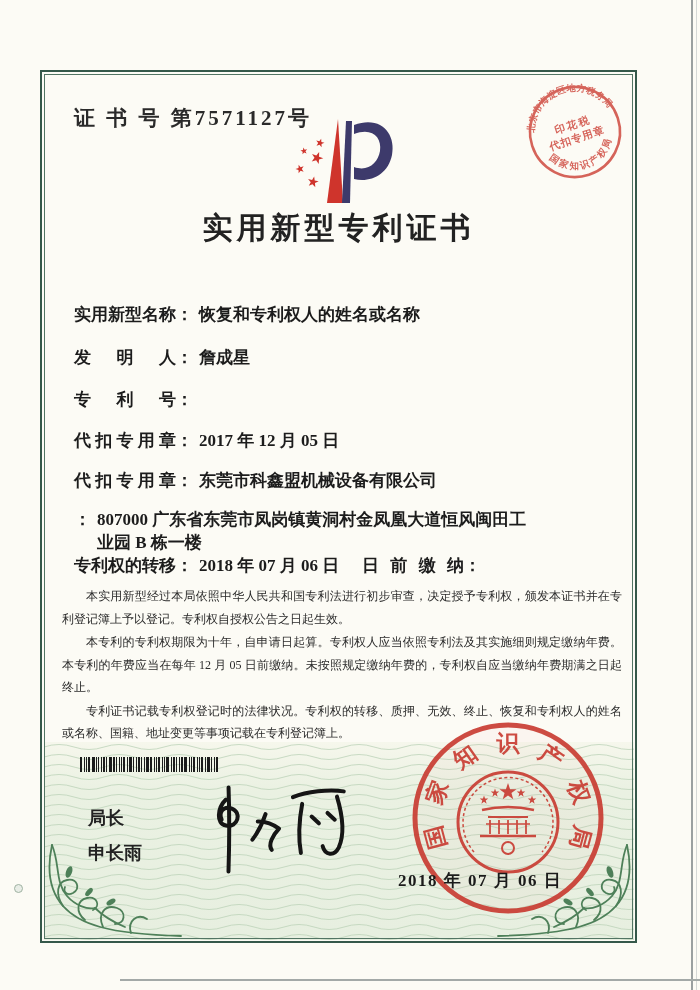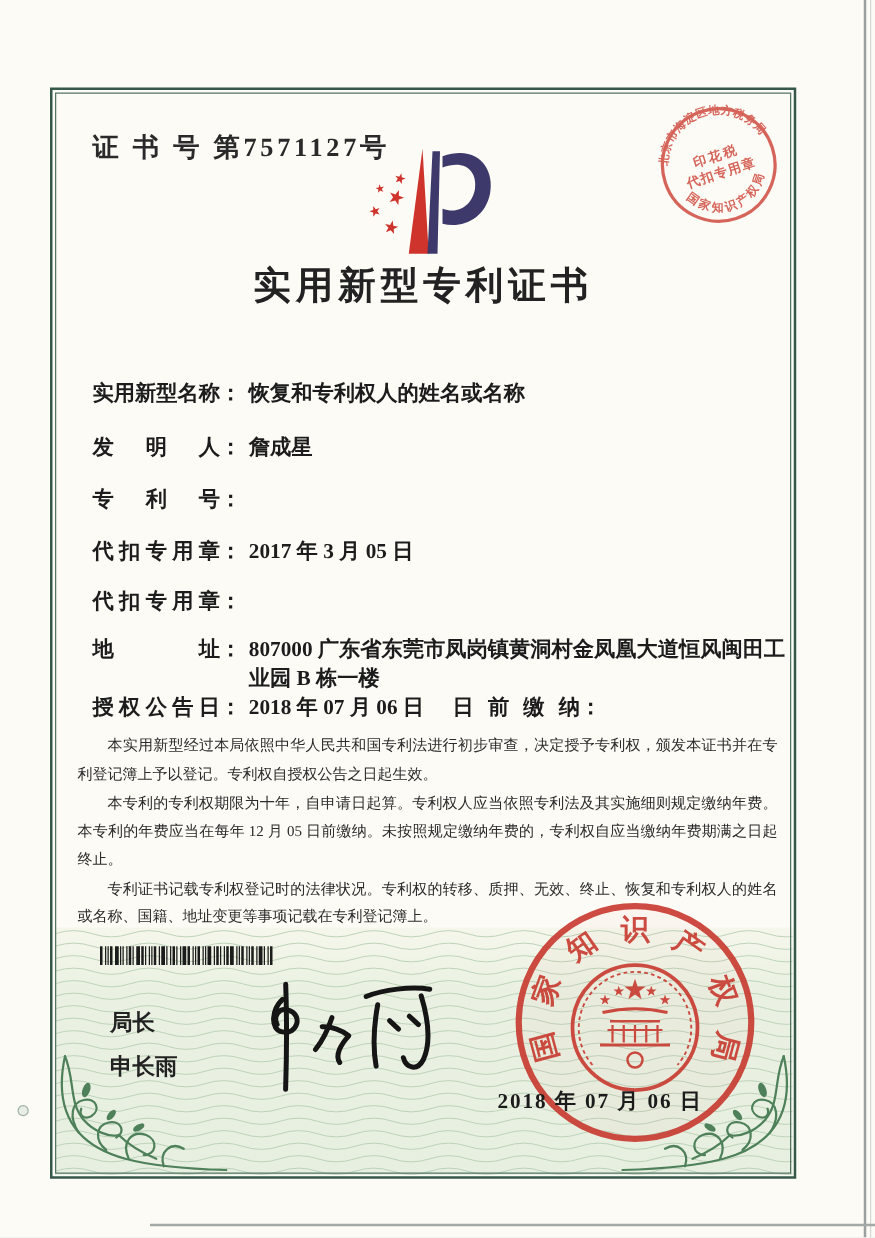--- a/index.html
+++ b/index.html
@@ -173,33 +173,33 @@
       <span class="fcolon">：</span>
     <span class="fvalue">詹成星</span>
   </div>
   <div class="frow" style="top:388px">
     <span class="flabel">专利号</span>
       <span class="fcolon">：</span>
   </div>
   <div class="frow" style="top:429px">
     <span class="flabel">代扣专用章</span>
       <span class="fcolon">：</span>
-    <span class="fvalue">2017 年 3 月 05 日</span>
+    <span class="fvalue">2017 年 12 月 05 日</span>
   </div>
   <div class="frow" style="top:469px">
     <span class="flabel">代扣专用章</span>
       <span class="fcolon">：</span>
+    <span class="fvalue">东莞市科鑫盟机械设备有限公司</span>
   </div>
   <div class="frow" style="top:508px">
-    <span class="flabel">地址</span>
       <span class="fcolon">：</span>
     <span class="fvalue wrap">807000 广东省东莞市凤岗镇黄洞村金凤凰大道恒风闽田工业园 B 栋一楼</span>
   </div>
   <div class="frow" style="top:554px">
-    <span class="flabel">授权公告日</span>
+    <span class="flabel">专利权的转移</span>
       <span class="fcolon">：</span>
     <span class="fvalue">2018 年 07 月 06 日</span>
   </div>
   <div class="frow" style="top:554px;left:362px">
     <span class="flabel">日前缴纳</span>
       <span class="fcolon">：</span>
   </div>
 
   <div class="abs paras">
     <p>本实用新型经过本局依照中华人民共和国专利法进行初步审查，决定授予专利权，颁发本证书并在专利登记簿上予以登记。专利权自授权公告之日起生效。</p>

